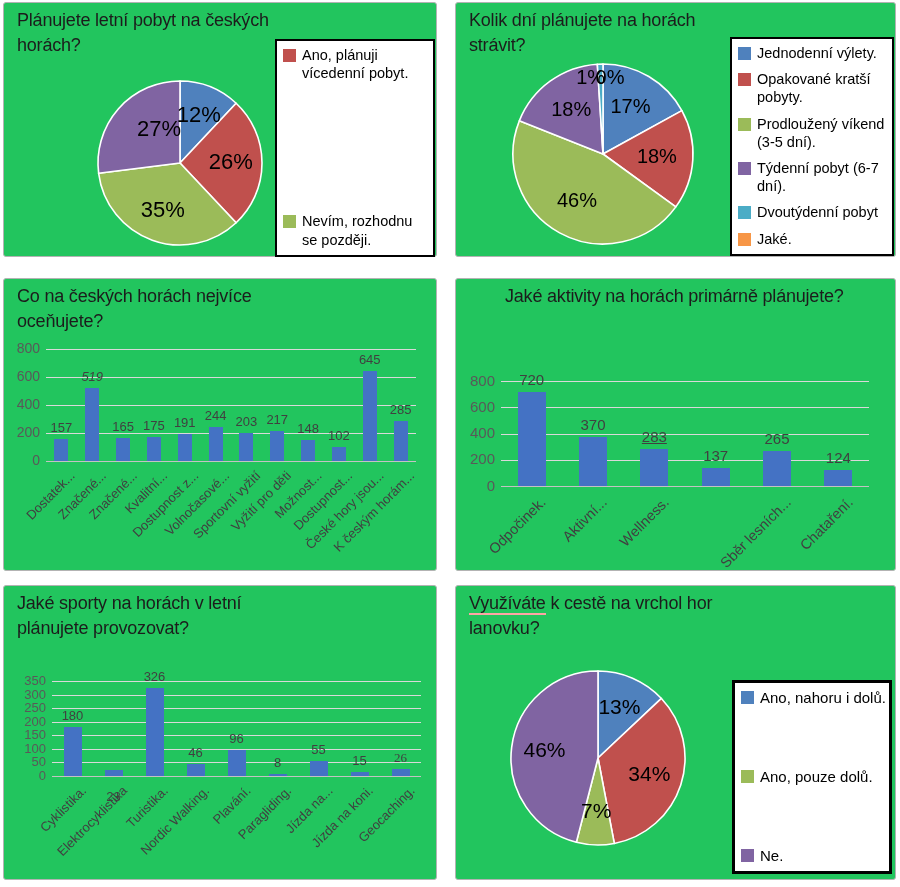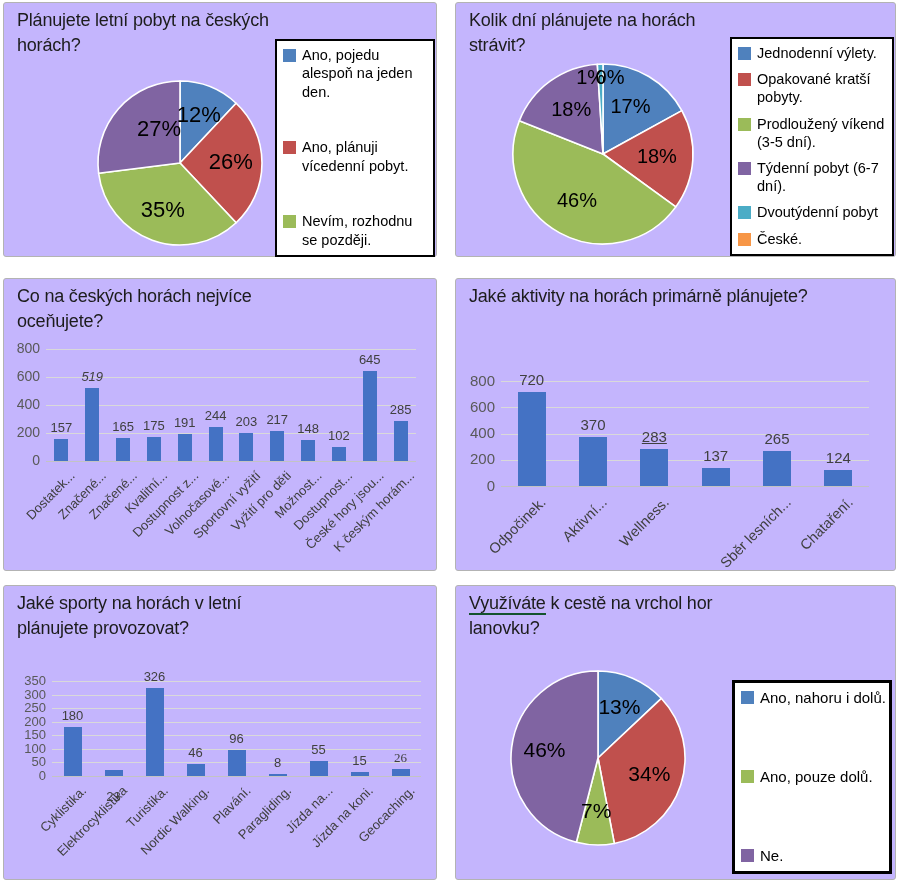--- a/index.html
+++ b/index.html
@@ -1,20 +1,20 @@
 <!DOCTYPE html>
 <html><head>
 <meta charset="utf-8">
 <style>
   html,body{margin:0;padding:0;background:#ffffff;width:900px;height:887px;overflow:hidden;
     font-family:"Liberation Sans","DejaVu Sans",sans-serif;}
   #stage{position:relative;width:900px;height:887px;background:#ffffff;}
-  .panel{position:absolute;background:#c4b5fd;border:1px solid #b3b3b3;border-radius:3px;box-sizing:border-box;}
+  .panel{position:absolute;background:#22c55e;border:1px solid #b3b3b3;border-radius:3px;box-sizing:border-box;}
   .title{position:absolute;left:13px;top:5px;font-size:18px;line-height:1.38;color:#1c1c1c;letter-spacing:-0.2px;}
-  .misspelled{border-bottom:2px solid #14532d;}
+  .misspelled{border-bottom:2px solid #fca5a5;}
   .pieLabel{position:absolute;width:64px;text-align:center;color:#000;white-space:nowrap;}
   .legendBox{position:absolute;box-sizing:border-box;border-color:#000;border-style:solid;background:#fff;
     display:flex;flex-direction:column;justify-content:space-between;padding:5px 3px 6px 6px;color:#000;}
   .legendItem{display:flex;align-items:flex-start;}
   .swatch{flex:none;width:13px;height:13px;margin:3px 6px 0 0;}
   .gridline{position:absolute;height:1px;background:#d9d9d9;}
   .baseline{background:#c3c3c3;}
   .ytick{position:absolute;text-align:right;color:#595959;}
   .bar{position:absolute;}
   .vlabel{position:absolute;width:64px;text-align:center;color:#404040;white-space:nowrap;}
@@ -31,24 +31,20 @@
         <path d="M85,85 L141.13286268615246,25.224572551444254 A82,82 0 0 1 141.13286268615246,144.77542744855575 Z" fill="#C0504D" stroke="#ffffff" stroke-width="1.6" stroke-linejoin="round"></path>
         <path d="M85,85 L141.13286268615246,144.77542744855575 A82,82 0 0 1 3.646594492212813,95.27732515227291 Z" fill="#9BBB59" stroke="#ffffff" stroke-width="1.6" stroke-linejoin="round"></path>
         <path d="M85,85 L3.646594492212813,95.27732515227291 A82,82 0 0 1 84.99999999999999,3 Z" fill="#8064A2" stroke="#ffffff" stroke-width="1.6" stroke-linejoin="round"></path>
       </svg>
       <div class="pieLabel" style="left: 162.715px; top: 99.0902px; font-size: 22px;">12%</div>
       <div class="pieLabel" style="left: 194.84px; top: 146.36px; font-size: 22px;">26%</div>
       <div class="pieLabel" style="left: 126.779px; top: 194.194px; font-size: 22px;">35%</div>
       <div class="pieLabel" style="left: 123px; top: 112.739px; font-size: 22px;">27%</div>
       <div class="legendBox" style="right: 1px; top: 36px; width: 160px; height: 218px; border-width: 2.5px; font-size: 14.5px; line-height: 1.27;">
         <div class="legendItem">
-          <span class="swatch" style="background: rgb(79, 129, 189);"></span>
-          <span>Ano, pojedu alespoň na jeden den.</span>
-        </div>
-        <div class="legendItem">
           <span class="swatch" style="background: rgb(192, 80, 77);"></span>
           <span>Ano, plánuji vícedenní pobyt.</span>
         </div>
         <div class="legendItem">
           <span class="swatch" style="background: rgb(155, 187, 89);"></span>
           <span>Nevím, rozhodnu se později.</span>
         </div>
       </div>
     </div>
   <div class="panel" id="p1" style="left:455px;top:2px;width:441px;height:255px">
@@ -82,21 +78,21 @@
         <div class="legendItem">
           <span class="swatch" style="background: rgb(128, 100, 162);"></span>
           <span>Týdenní pobyt (6-7 dní).</span>
         </div>
         <div class="legendItem">
           <span class="swatch" style="background: rgb(75, 172, 198);"></span>
           <span>Dvoutýdenní pobyt</span>
         </div>
         <div class="legendItem">
           <span class="swatch" style="background: rgb(247, 150, 70);"></span>
-          <span>České.</span>
+          <span>Jaké.</span>
         </div>
       </div>
     </div>
   <div class="panel" id="p2" style="left:3px;top:278px;width:434px;height:293px">
     <div class="title" style="width: 300px;">Co na českých horách nejvíce oceňujete?</div>
   <div class="gridline baseline" style="left: 42px; top: 182px; width: 370px;"></div>
       <div class="ytick" style="left: -2px; width: 38px; top: 173.32px; font-size: 14px;">0</div>
       <div class="gridline" style="left: 42px; top: 154px; width: 370px;"></div>
       <div class="ytick" style="left: -2px; width: 38px; top: 145.32px; font-size: 14px;">200</div>
       <div class="gridline" style="left: 42px; top: 126px; width: 370px;"></div>
@@ -136,21 +132,21 @@
       <div class="vlabel" style="left: 302.917px; top: 148.72px; font-size: 13px;">102</div>
       <div class="clabel" style="right: 91.0833px; top: 189px; font-size: 13px;">Dostupnost...</div>
       <div class="bar" style="left: 358.75px; top: 91.7px; width: 14px; height: 90.3px; background: rgb(68, 114, 196);"></div>
       <div class="vlabel" style="left: 333.75px; top: 72.7px; font-size: 13px;">645</div>
       <div class="clabel" style="right: 60.25px; top: 189px; font-size: 13px;">České hory jsou...</div>
       <div class="bar" style="left: 389.583px; top: 142.1px; width: 14px; height: 39.9px; background: rgb(68, 114, 196);"></div>
       <div class="vlabel" style="left: 364.583px; top: 123.1px; font-size: 13px;">285</div>
       <div class="clabel" style="right: 29.4167px; top: 189px; font-size: 13px;">K českým horám...</div>
     </div>
   <div class="panel" id="p3" style="left:455px;top:278px;width:441px;height:293px">
-    <div class="title" style="width: 340px;">Jaké aktivity na horách primárně plánujete?</div>
+    <div class="title" style="width: 340px; margin-left: 36px;">Jaké aktivity na horách primárně plánujete?</div>
   <div class="gridline baseline" style="left: 45px; top: 207px; width: 368px;"></div>
       <div class="ytick" style="left: 1px; width: 38px; top: 197.7px; font-size: 15px;">0</div>
       <div class="gridline" style="left: 45px; top: 180.75px; width: 368px;"></div>
       <div class="ytick" style="left: 1px; width: 38px; top: 171.45px; font-size: 15px;">200</div>
       <div class="gridline" style="left: 45px; top: 154.5px; width: 368px;"></div>
       <div class="ytick" style="left: 1px; width: 38px; top: 145.2px; font-size: 15px;">400</div>
       <div class="gridline" style="left: 45px; top: 128.25px; width: 368px;"></div>
       <div class="ytick" style="left: 1px; width: 38px; top: 118.95px; font-size: 15px;">600</div>
       <div class="gridline" style="left: 45px; top: 102px; width: 368px;"></div>
       <div class="ytick" style="left: 1px; width: 38px; top: 92.7px; font-size: 15px;">800</div>

